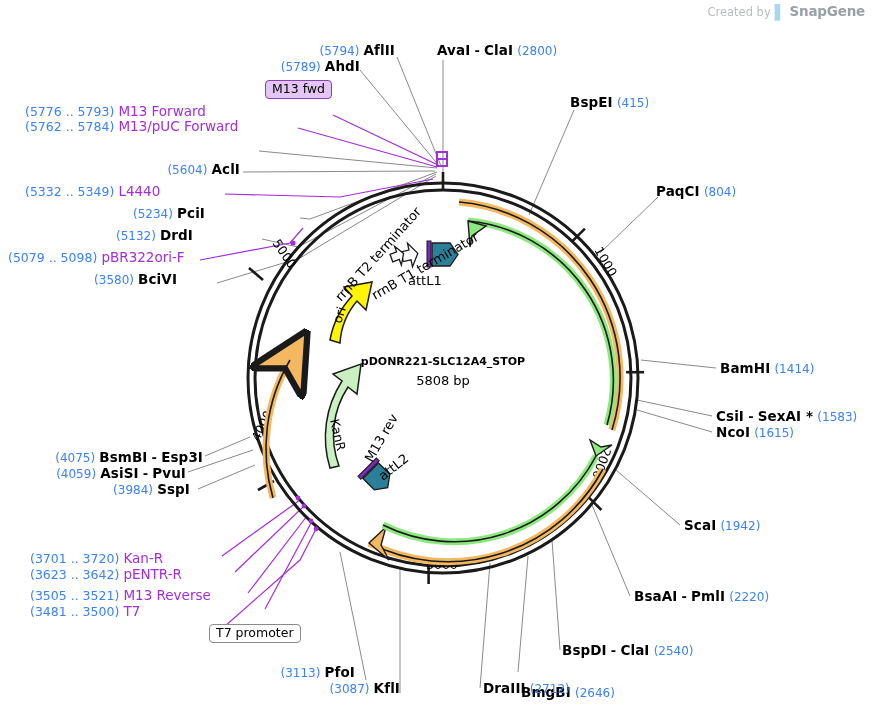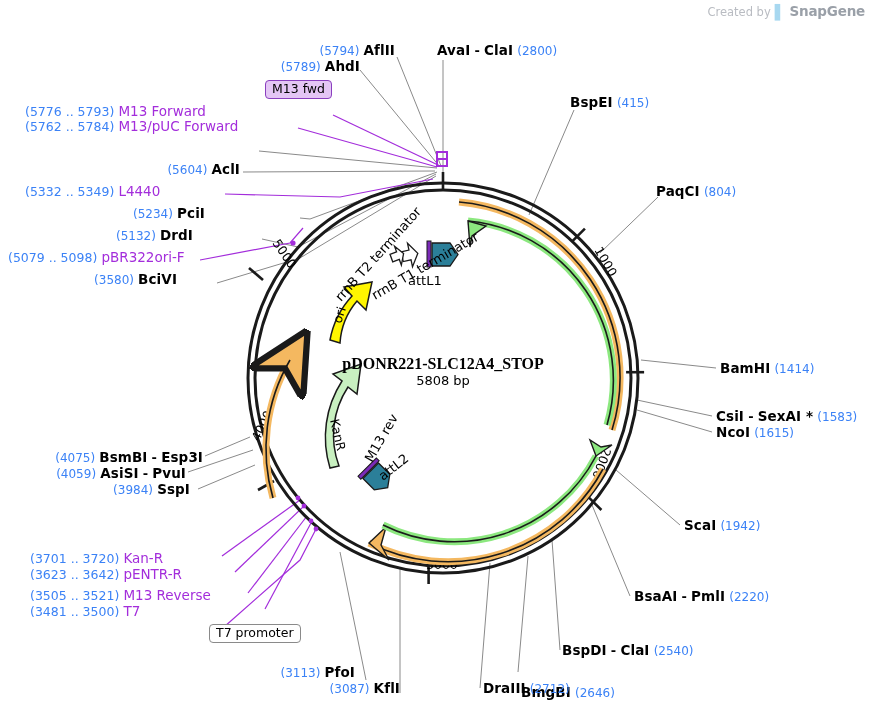--- a/index.html
+++ b/index.html
@@ -24,21 +24,21 @@
 
   .chip{
     position:absolute;white-space:nowrap;font-size:12.5px;
     padding:1px 6px 2px 6px;border-radius:4px;line-height:1.1;
   }
   .chip.purple{background:#e4c6f5;border:1px solid #8a3fbf;color:#000;}
   .chip.grey{background:#ffffff;border:1px solid #8a8a8a;color:#000;}
 
   .ctitle{
     position:absolute;text-align:center;white-space:nowrap;
-    font-weight:bold;font-size:16px;color:#000;font-family:Liberation Serif, serif;
+    font-weight:bold;font-size:11px;color:#000;
   }
   .cbp{position:absolute;text-align:center;white-space:nowrap;font-size:13px;color:#000;}
 
   .credit{position:absolute;right:8px;top:3px;font-size:11.5px;color:#b9bcc2;
           display:flex;align-items:flex-end;gap:4px;}
   .credit .sg{color:#9aa0a8;font-size:13.5px;font-weight:bold;letter-spacing:-.2px;}
   .credit .mark{color:#a8d8f0;font-size:14px;line-height:1;}
 
   text{font-family:"DejaVu Sans","Liberation Sans",sans-serif;}
   .tick{font-size:12.5px;fill:#000;}

